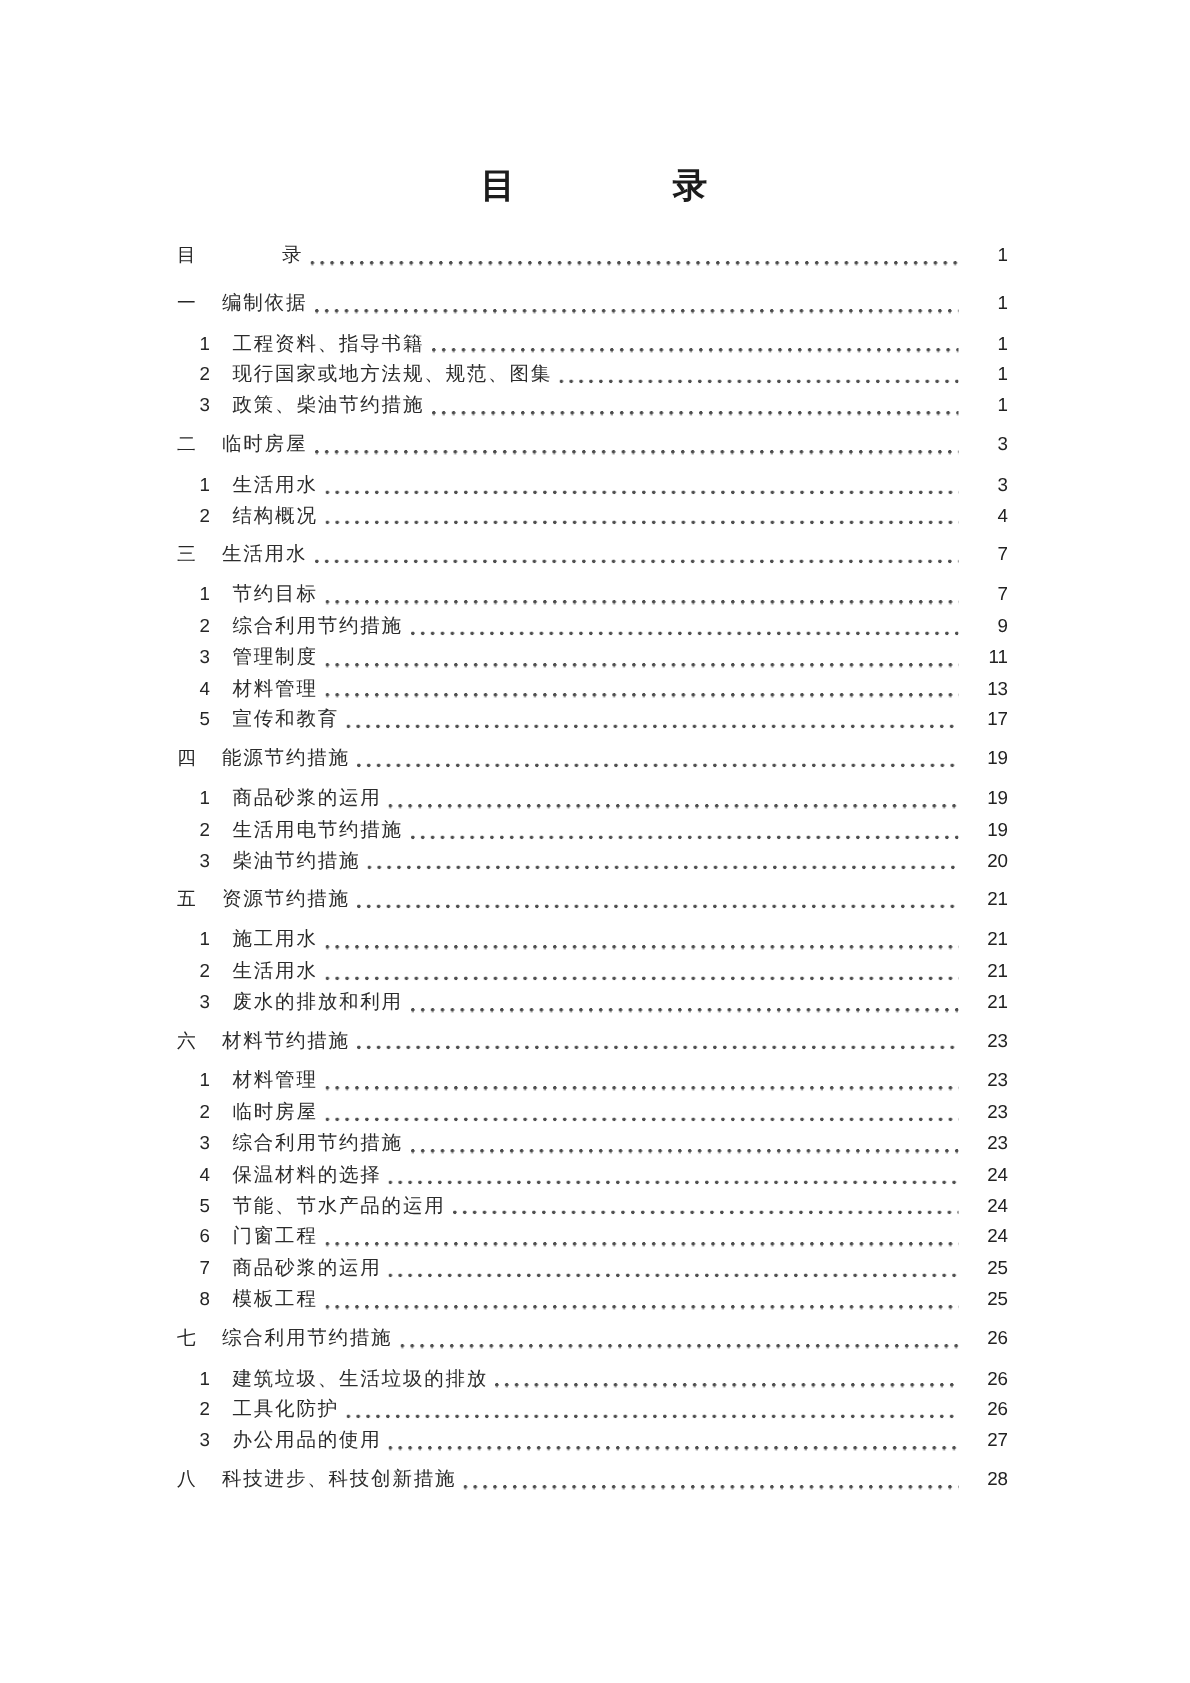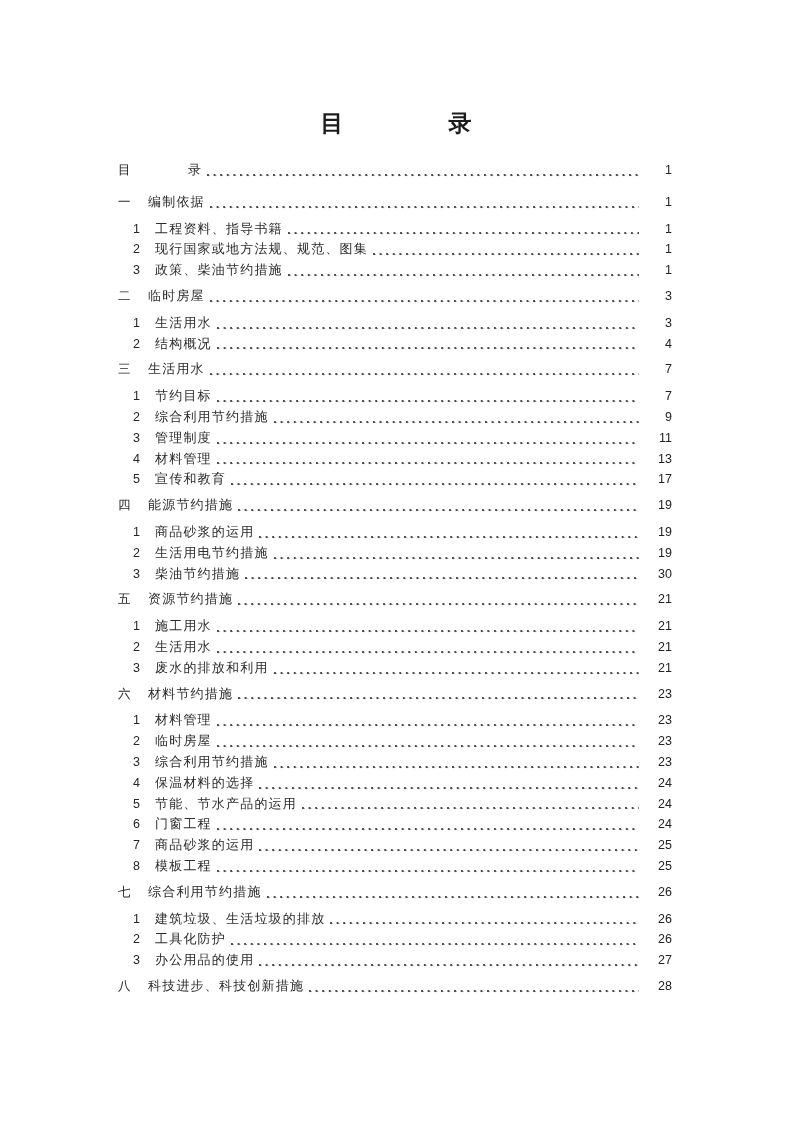--- a/index.html
+++ b/index.html
@@ -185,21 +185,21 @@
       <div class="row sub">
         <span class="num">2</span>
         <span class="label">生活用电节约措施</span>
         <span class="leader"></span>
         <span class="pg">19</span>
       </div>
       <div class="row sub">
         <span class="num">3</span>
         <span class="label">柴油节约措施</span>
         <span class="leader"></span>
-        <span class="pg">30</span>
+        <span class="pg">20</span>
       </div>
       <div class="row chapter">
         <span class="num">五</span>
         <span class="label">资源节约措施</span>
         <span class="leader"></span>
         <span class="pg">21</span>
       </div>
       <div class="row sub">
         <span class="num">1</span>
         <span class="label">施工用水</span>

